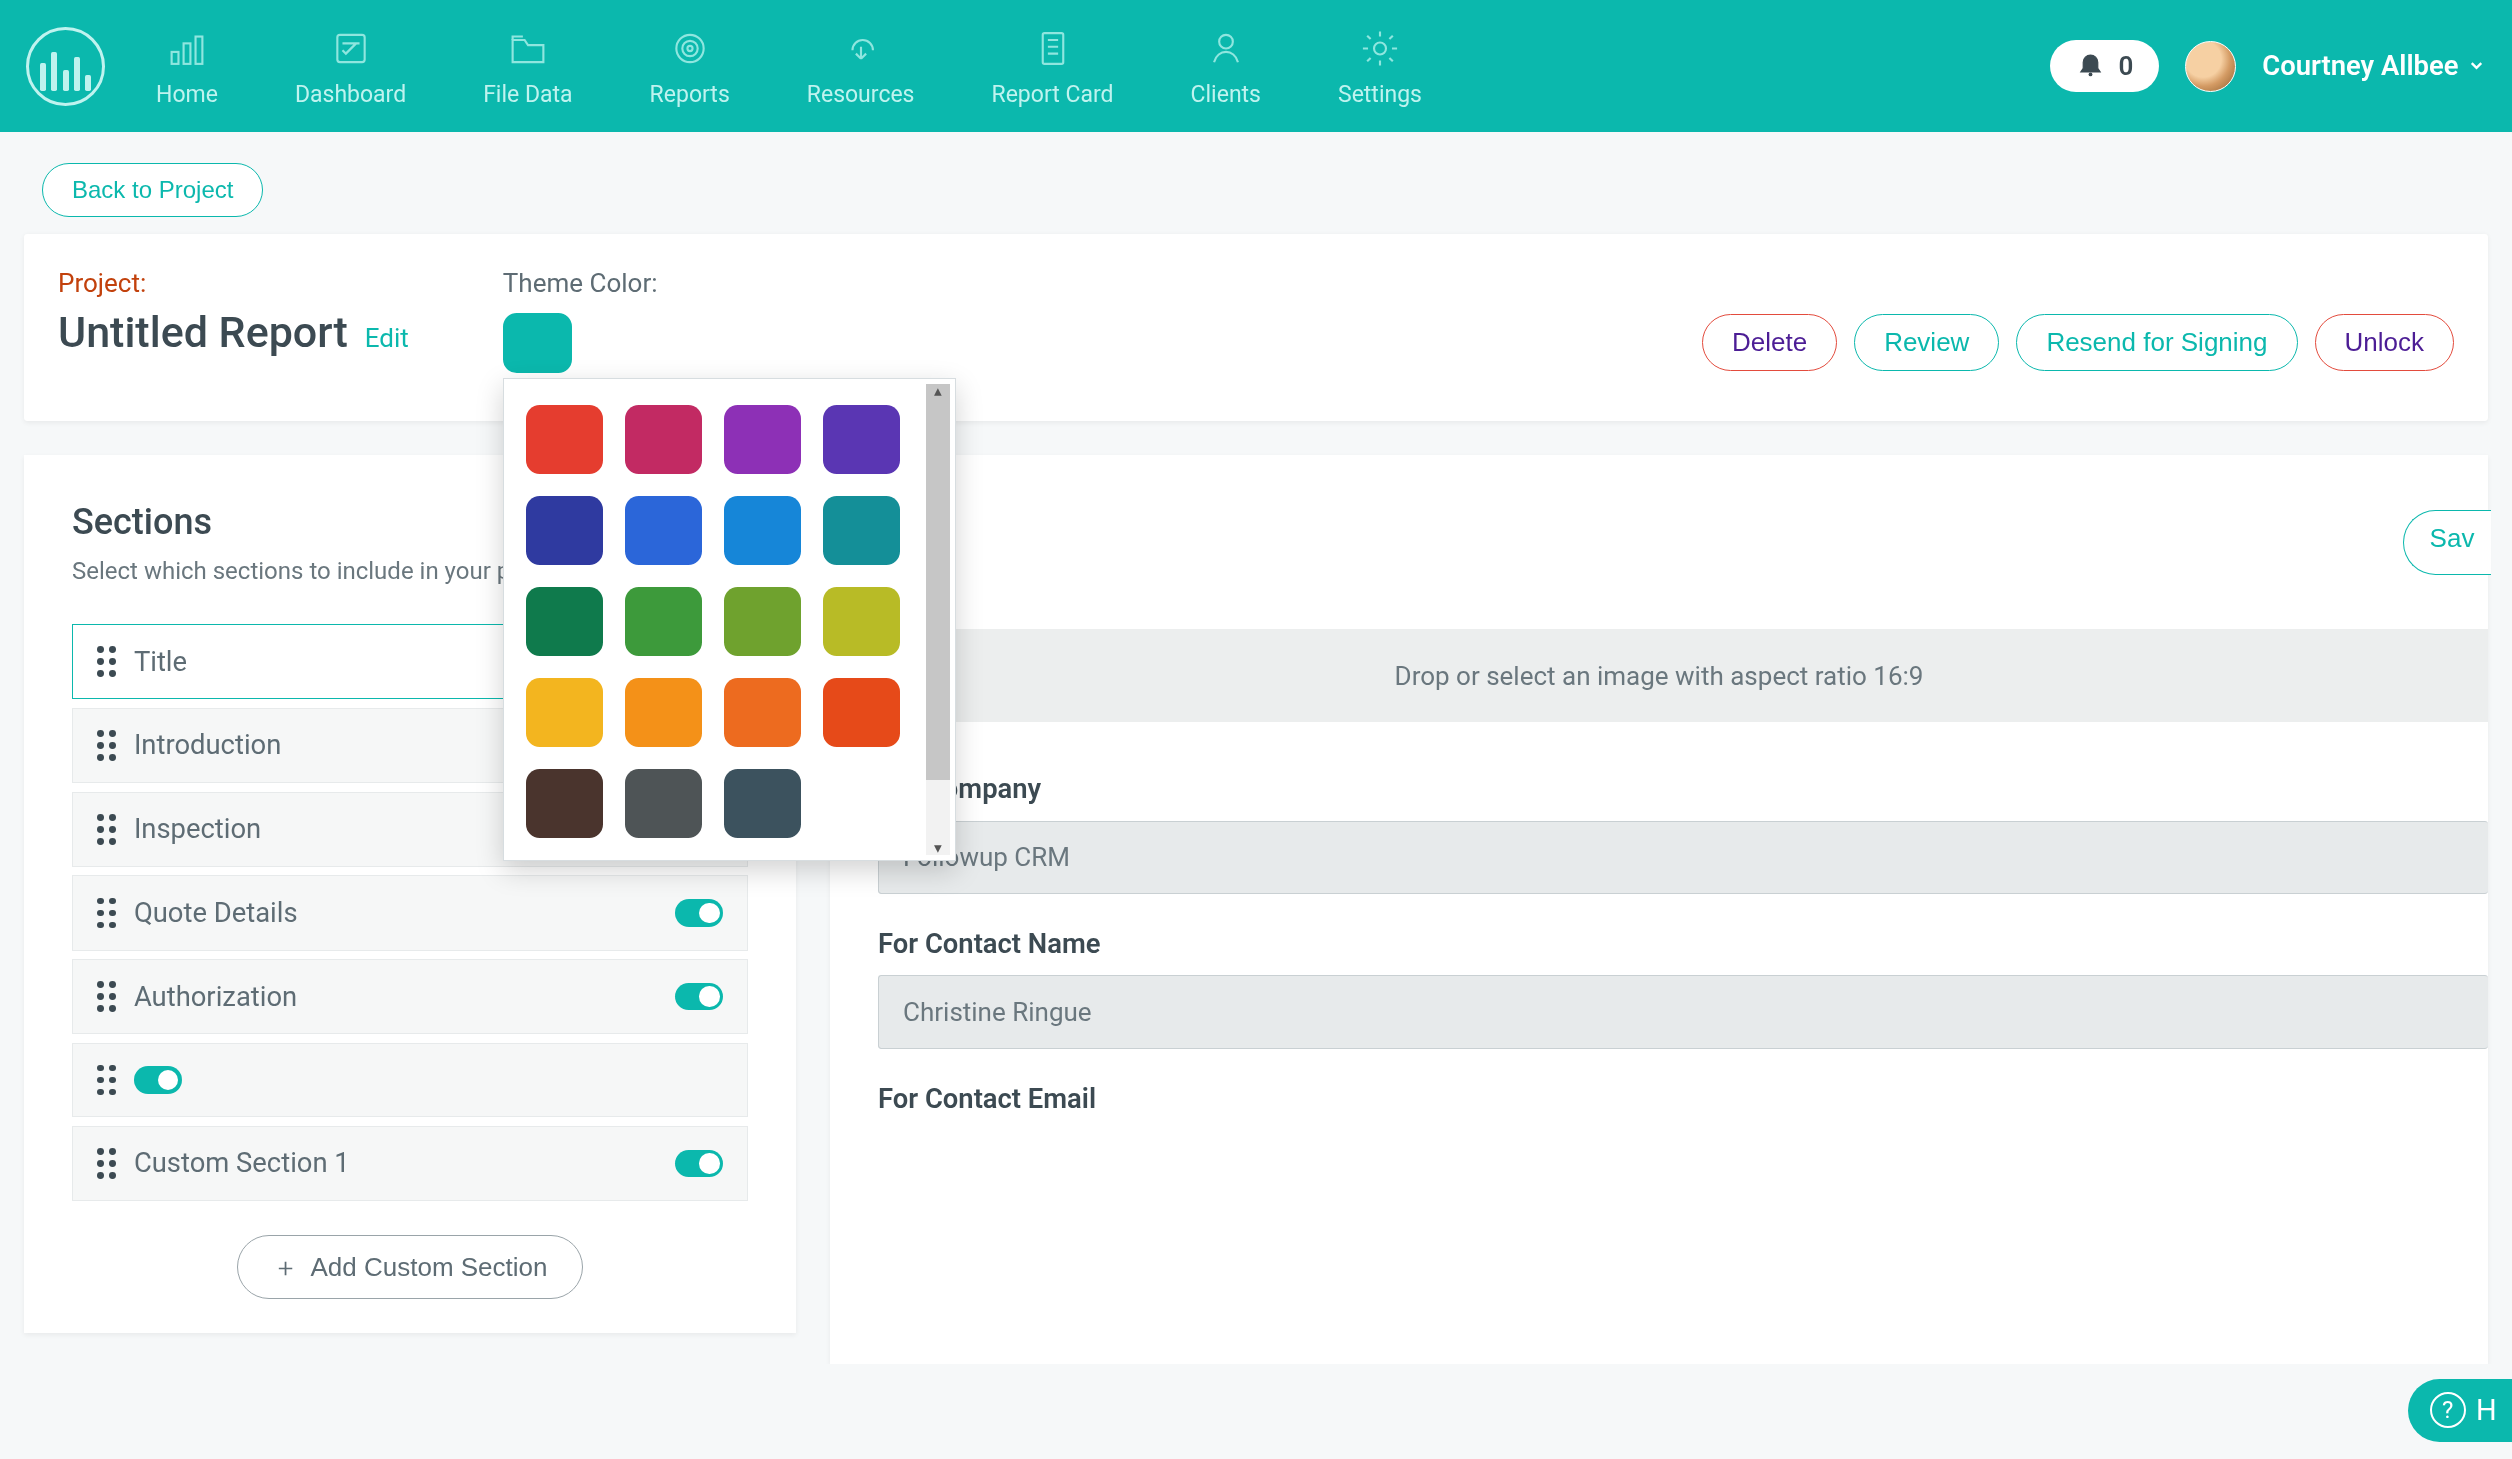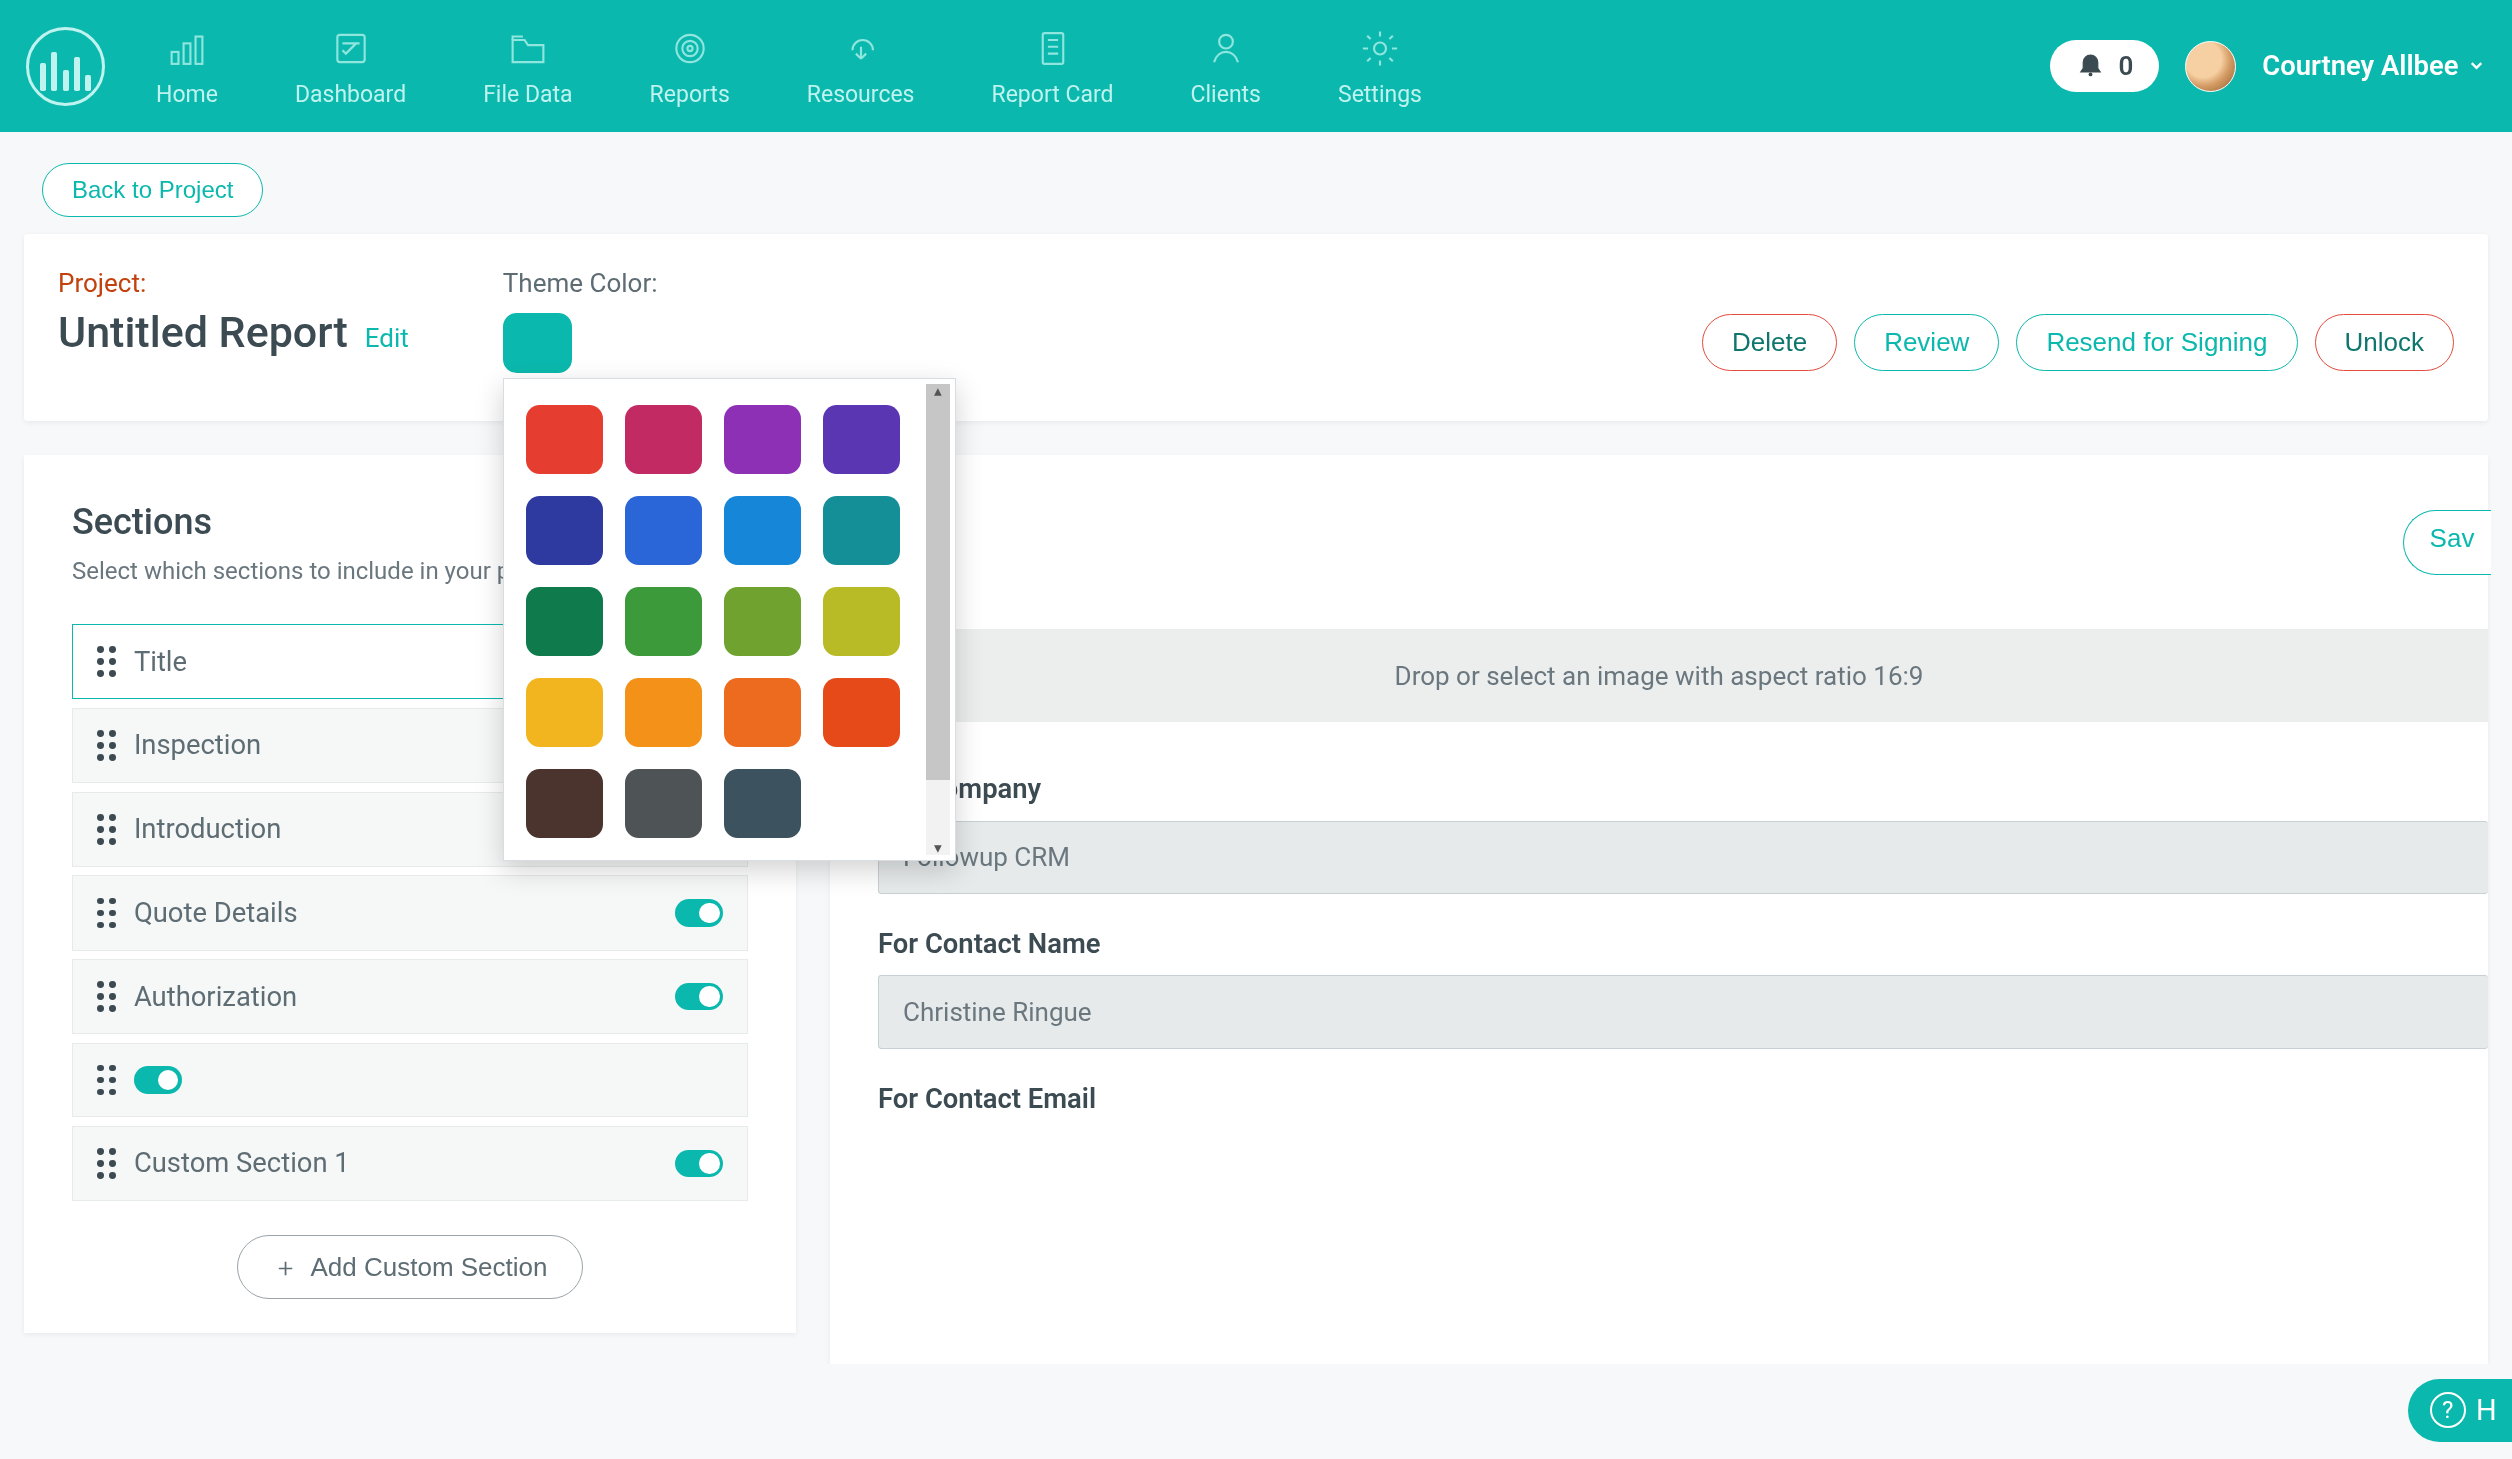--- a/index.html
+++ b/index.html
@@ -74,21 +74,21 @@
   .theme-block .lbl { font-size: 26px; color:#5e6c74; margin-bottom: 15.4px; }
   .swatch-current {
     width: 69px; height: 60px; background:#0bb8ad; border-radius: 13.7px; cursor:pointer;
   }
 
   .header-actions { margin-left:auto; display:flex; gap:17px; align-items:center; padding-top:46px; }
   .pill-btn {
     border-radius: 34px; padding: 12px 29px; font-size: 26px;
     background:#fff; cursor:pointer; border:1.7px solid;
   }
-  .pill-danger { color:#0f766e; border-color:#e34b3d;text-align:right; }
+  .pill-danger { color:#4c1d95; border-color:#e34b3d;text-align:right; }
   .pill-teal { color:#0bb8ad; border-color:#0bb8ad; }
 
   
   .color-pop {
     position:absolute; top: 137px; left: 592px;
     width: 453px; background:#fff; border:0.9px solid #d7dde0;
     box-shadow: 0 8.6px 26px rgba(0,0,0,.18);
     padding: 26px 22px 22px; z-index: 50;
   }
   .color-pop .scrollbar {
@@ -343,32 +343,32 @@
         </div>
         <div class="sec-item">
           <div class="drag">
             <span></span>
             <span></span>
             <span></span>
             <span></span>
             <span></span>
             <span></span>
           </div>
+          <div class="sec-label">Introduction</div>
+        </div>
+        <div class="sec-item">
+          <div class="drag">
+            <span></span>
+            <span></span>
+            <span></span>
+            <span></span>
+            <span></span>
+            <span></span>
+          </div>
           <div class="sec-label">Inspection</div>
-        </div>
-        <div class="sec-item">
-          <div class="drag">
-            <span></span>
-            <span></span>
-            <span></span>
-            <span></span>
-            <span></span>
-            <span></span>
-          </div>
-          <div class="sec-label">Introduction</div>
         </div>
         <div class="sec-item">
           <div class="drag">
             <span></span>
             <span></span>
             <span></span>
             <span></span>
             <span></span>
             <span></span>
           </div>

